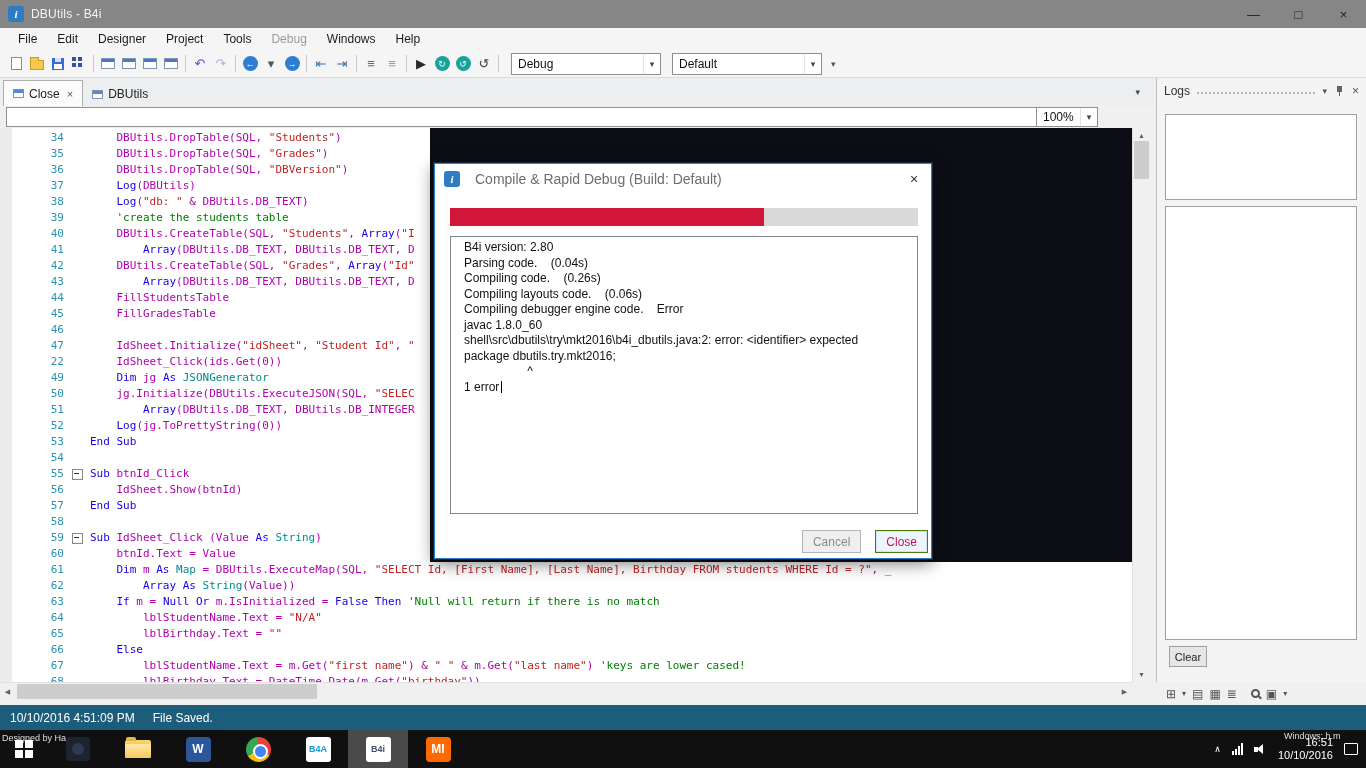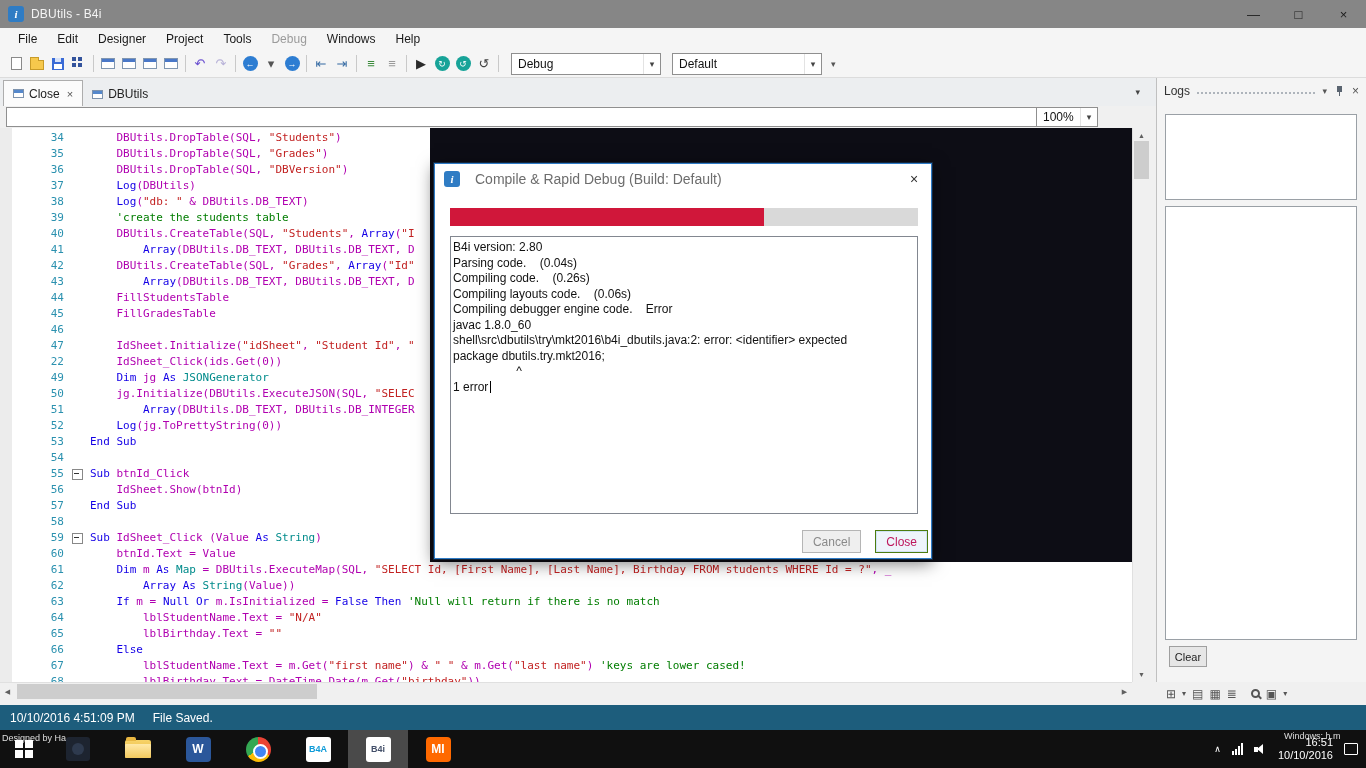--- a/index.html
+++ b/index.html
@@ -131,21 +131,21 @@
   .tr-clock{text-align:right;font-size:11px;line-height:13px}
   .ti-ac{width:14px;height:12px;border:1px solid #fff;border-radius:1px}
 
   
   .dialog{position:absolute;left:434px;top:163px;width:498px;height:396px;background:#fff;border:1px solid #2e7bc6;box-shadow:0 0 0 1px rgba(47,124,196,.25),0 4px 16px rgba(0,0,0,.55);z-index:10}
   .dlg-title{height:30px;display:flex;align-items:center;padding:0 2px 0 9px;gap:8px}
   .dlg-title .t{color:#6d6d6d;font-size:14px}
   .dlg-close{margin-left:auto;width:30px;height:100%;display:flex;align-items:center;justify-content:center;color:#333;font-size:14px}
   .dlg-progress{position:absolute;left:15px;top:44px;width:468px;height:18px;background:#d9d9d9}
   .dlg-progress .fill{height:100%;background:var(--progress-red,#d0173a)}
-  .dlg-output{position:absolute;left:15px;top:72px;width:468px;height:278px;border:1px solid #828790;padding:3px 2px;font-size:12px;line-height:15.5px;white-space:pre;overflow:hidden;color:#111}
+  .dlg-output{position:absolute;left:15px;top:72px;width:468px;height:278px;border:1px solid #828790;padding:3px 13px;font-size:12px;line-height:15.5px;white-space:pre;overflow:hidden;color:#111}
   .dlg-buttons{position:absolute;right:3px;top:366px;display:flex;gap:14px}
   .btn{min-width:50px;height:23px;display:flex;align-items:center;justify-content:center;font-size:12px;padding:0 10px}
   .btn.cancel{background:#efefef;border:1px solid #b5b5b5;color:#8a8a8a}
   .btn.close-primary{background:#eef4fb;border:1px solid #4d7c0f;color:#be185d;box-shadow:inset 0 0 0 1px #cfe3f5}
   .text-caret{display:inline-block;width:1px;height:12px;background:#000;vertical-align:-2px;margin-left:2px}
 
   
   .wm{position:absolute;color:rgba(255,255,255,.85);font-size:9px;z-index:30}
   .wm.l{left:2px;top:733px}
   .wm.r{left:1284px;top:731px}

